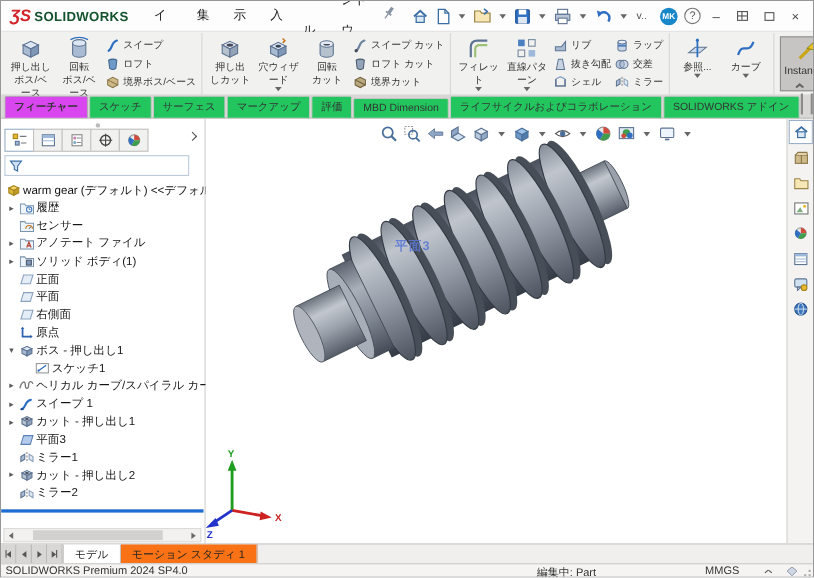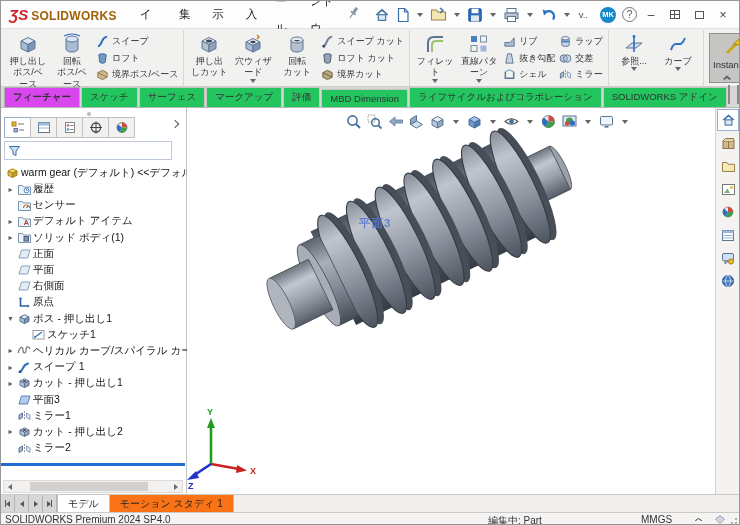--- a/index.html
+++ b/index.html
@@ -3,21 +3,21 @@
 <meta charset="utf-8">
 <style>
   html,body{margin:0;padding:0;background:#e9e9e9;font-family:"Liberation Sans","DejaVu Sans",sans-serif;}
   *{box-sizing:border-box;}
   .window{position:relative;width:740px;height:525px;background:#fff;border:1px solid #979797;overflow:hidden;font-family:"Liberation Sans","DejaVu Sans",sans-serif;}
 
   
   .menubar{position:absolute;left:0;top:0;width:100%;height:28px;background:#fdfdfd;border-bottom:1px solid #e2e2e2;display:flex;align-items:center;}
   .logo{display:flex;align-items:baseline;margin-left:8px;margin-right:14px;}
   .logo .mark{font-style:italic;font-weight:bold;font-size:15px;color:#d2232a;margin-right:3px;}
-  .logo .nameb{font-weight:bold;font-size:12px;color:#a16207;letter-spacing:.3px;}
+  .logo .nameb{font-weight:bold;font-size:12px;color:#14532d;letter-spacing:.3px;}
   .menu-item{font-size:11.5px;color:#222;padding:0 9px;line-height:27px;cursor:default;}
   .pin{margin-left:2px;}
   .qa{display:flex;align-items:center;margin-left:12px;gap:2px;}
   .qa-btn{display:flex;align-items:center;padding:2px 2px;}
   .caret-d{width:0;height:0;border-left:3px solid transparent;border-right:3px solid transparent;border-top:4px solid #666;margin:0 3px;}
   .more-lbl{font-size:9.5px;color:#555;margin:0 4px;}
   .avatar{width:16px;height:16px;border-radius:50%;background:#1787c9;color:#fff;font-size:7.5px;font-weight:bold;display:flex;align-items:center;justify-content:center;margin:0 6px;}
   .winctl{display:flex;align-items:center;margin-left:auto;margin-right:6px;gap:4px;}
   .helpbtn{width:15px;height:15px;border:1.4px solid #777;border-radius:50%;font-size:10px;color:#555;display:flex;align-items:center;justify-content:center;}
   .wbtn{width:20px;height:18px;display:flex;align-items:center;justify-content:center;font-size:12px;color:#444;}
@@ -493,21 +493,21 @@
           <span class="tlab">センサー</span>
         </div>
         <div class="trow">
           <span class="tarr">▸</span>
           <span class="tic">
               <svg width="13" height="11" viewBox="0 0 13 11">
                 <path d="M.5 1.5h4l1 1.5h7v7.5H.5z" fill="#eef4fb" stroke="#7b94ad"></path>
                 <path d="M6.3 9 L8.3 4 L10.3 9 M7 7.5 h2.6" fill="none" stroke="#b03a2e" stroke-width="1"></path>
               </svg>
             </span>
-          <span class="tlab">デフォルト アイテム</span>
+          <span class="tlab">アノテート ファイル</span>
         </div>
         <div class="trow">
           <span class="tarr">▸</span>
           <span class="tic">
               <svg width="13" height="11" viewBox="0 0 13 11">
                 <path d="M.5 1.5h4l1 1.5h7v7.5H.5z" fill="#eef4fb" stroke="#7b94ad"></path>
                 <rect x="6" y="4.5" width="4.5" height="4.5" fill="#7f97b7" stroke="#4d5a6e"></rect>
               </svg>
             </span>
           <span class="tlab">ソリッド ボディ(1)</span>

